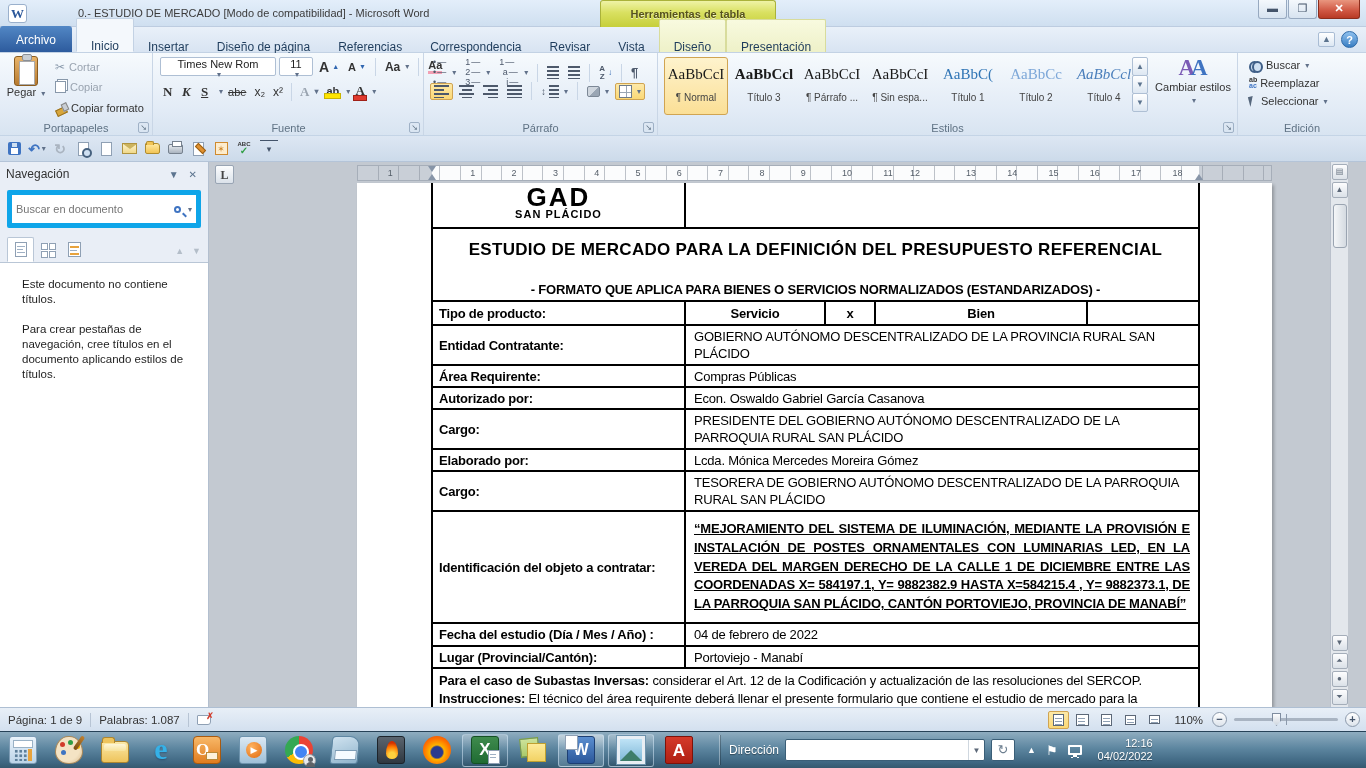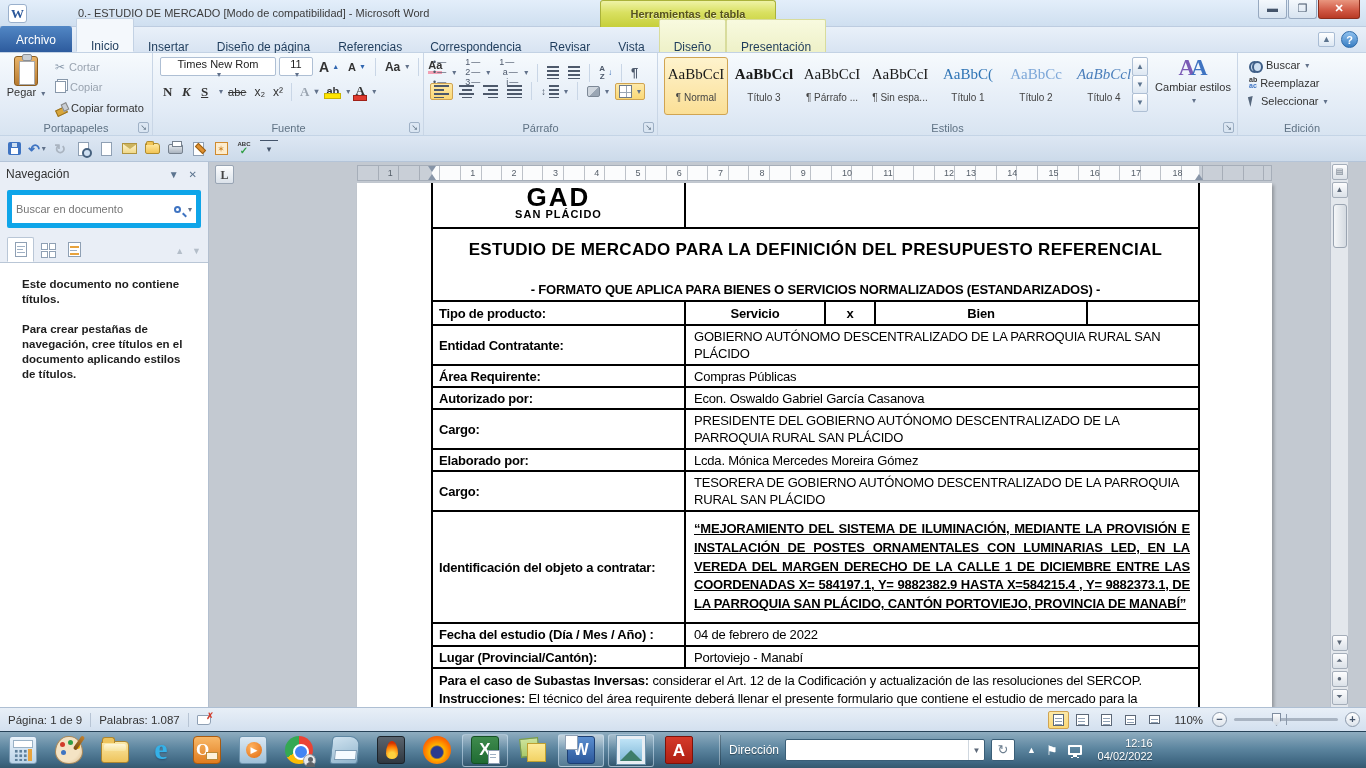--- a/index.html
+++ b/index.html
@@ -166,21 +166,21 @@
   .nt-doc { width:12px; height:15px; border:1px solid #8fa0b4; background:#fff;
     background-image:linear-gradient(#9fb0c4,#9fb0c4),linear-gradient(#9fb0c4,#9fb0c4),linear-gradient(#9fb0c4,#9fb0c4);
     background-repeat:no-repeat; background-size:8px 1px,6px 1px,8px 1px; background-position:1px 3px,1px 6px,1px 9px; }
   .nt-grid { width:14px; height:14px; background-image:linear-gradient(#fff,#fff); position:relative; }
   .nt-grid:before,.nt-grid:after { content:""; position:absolute; width:5px; height:5px; border:1px solid #8fa0b4; background:#fff; box-shadow:8px 0 0 -1px #fff,8px 0 #8fa0b4; }
   .nt-grid:before { left:0; top:0; } .nt-grid:after { left:0; top:8px; }
   .nt-res { width:13px; height:15px; border:1px solid #8fa0b4; background:#fff;
     background-image:linear-gradient(#e8a33d,#e8a33d),linear-gradient(#9fb0c4,#9fb0c4),linear-gradient(#e8a33d,#e8a33d);
     background-repeat:no-repeat; background-size:9px 2px,7px 1px,9px 2px; background-position:1px 3px,1px 7px,1px 10px; }
   .nav-updown { margin-left:auto; display:flex; gap:8px; color:#b4bec9; font-size:9px; align-items:center; padding-bottom:6px; }
-  .nav-body { flex:1; background:#fff; padding:14px 14px 0 22px; font-size:11.5px; color:#1e1e1e; line-height:15px;font-weight:bold; }
+  .nav-body { flex:1; background:#fff; padding:14px 14px 0 22px; font-size:11.5px; color:#1e1e1e; line-height:15px; }
   .nav-body p { margin-bottom:15px; }
 
   
   .docarea { position:absolute; left:210px; top:0; width:1138px; height:545px; background:#c3c9d1; overflow:hidden; }
   .tabsel { position:absolute; left:5px; top:3px; width:19px; height:19px; background:linear-gradient(#fcfdfe,#dbe2ea);
     border:1px solid #99a5b4; border-radius:2px; text-align:center; line-height:18px; font-family:"Liberation Serif",serif; font-weight:bold; font-size:12px; color:#444; }
   .ruler { position:absolute; left:147px; top:3px; width:915px; height:16px; background:#c9cfd7; border:1px solid #a6aeb9; overflow:hidden; }
   .ruler .white { position:absolute; left:74px; width:767px; top:0; bottom:0; background:#fbfcfd; }
   .ruler .ticks { position:absolute; left:0; right:0; top:0; bottom:0;
     background:repeating-linear-gradient(90deg, transparent 0 19.6px, #8a929e 19.6px 20.6px); opacity:.55; }
@@ -602,21 +602,21 @@
           <span class="num" style="left: 153.6px;">2</span>
           <span class="num" style="left: 194.9px;">3</span>
           <span class="num" style="left: 236.2px;">4</span>
           <span class="num" style="left: 277.5px;">5</span>
           <span class="num" style="left: 318.8px;">6</span>
           <span class="num" style="left: 360.1px;">7</span>
           <span class="num" style="left: 401.4px;">8</span>
           <span class="num" style="left: 442.7px;">9</span>
           <span class="num" style="left: 484px;">10</span>
           <span class="num" style="left: 525.3px;">11</span>
-          <span class="num" style="left: 586px;">12</span>
+          <span class="num" style="left: 552px;">12</span>
           <span class="num" style="left: 607.9px;">13</span>
           <span class="num" style="left: 649.2px;">14</span>
           <span class="num" style="left: 690.5px;">15</span>
           <span class="num" style="left: 731.8px;">16</span>
           <span class="num" style="left: 773.1px;">17</span>
           <span class="num" style="left: 814.4px;">18</span>
           <span class="num" style="left: 29.7px;">1</span>
         </div>
       <div class="ind-marker im-top"></div>
       <div class="ind-marker im-bot"></div>
@@ -648,21 +648,21 @@
         </tr>
         <tr style="height:24px;">
           <td class="lbl">Tipo de producto:</td>
           <td class="ctr">Servicio</td>
           <td class="ctr">x</td>
           <td class="ctr">Bien</td>
           <td></td>
         </tr>
         <tr style="height:40px;">
           <td class="lbl">Entidad Contratante:</td>
-          <td class="val" colspan="4">GOBIERNO AUTÓNOMO DESCENTRALIZADO DE LA PARROQUIA RURAL SAN PLÁCIDO</td>
+          <td class="val" colspan="4">GOBIERNO AUTÓNOMO DESCENTRALIZADO DE LA PROVINCIA RURAL SAN PLÁCIDO</td>
         </tr>
         <tr style="height:22px;">
           <td class="lbl">Área Requirente:</td>
           <td class="val" colspan="4">Compras Públicas</td>
         </tr>
         <tr style="height:22px;">
           <td class="lbl">Autorizado por:</td>
           <td class="val" colspan="4">Econ. Oswaldo Gabriel García Casanova</td>
         </tr>
         <tr style="height:40px;">

